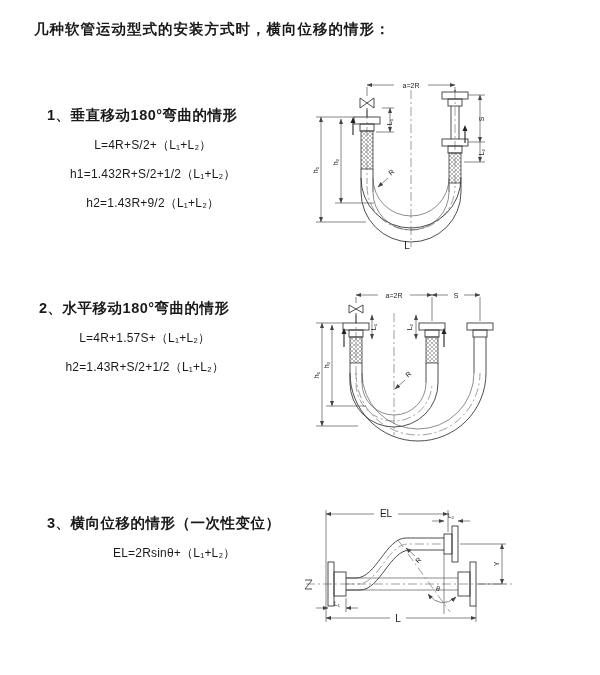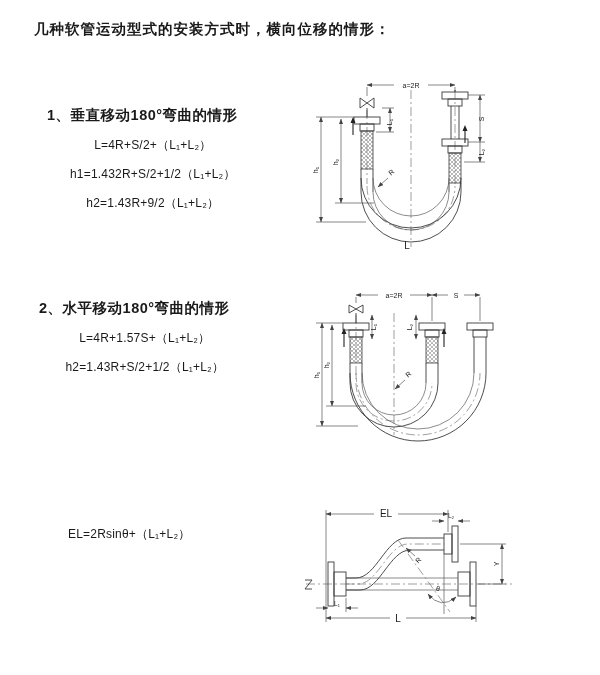--- a/index.html
+++ b/index.html
@@ -45,20 +45,21 @@
   <p class="formula">h2=1.43R+9/2（L₁+L₂）</p>
 </div>
 
 <div class="section" id="sec2">
   <p class="heading">2、水平移动180°弯曲的情形</p>
   <p class="formula">L=4R+1.57S+（L₁+L₂）</p>
   <p class="formula">h2=1.43R+S/2+1/2（L₁+L₂）</p>
 </div>
 
 <div class="section" id="sec3">
+  <p class="heading">3、横向位移的情形（一次性变位）</p>
   <p class="formula">EL=2Rsinθ+（L₁+L₂）</p>
 </div>
 
 <svg id="dia1" class="diagram" width="290" height="190" viewBox="0 0 290 190">
   <defs>
     <marker id="ar" markerWidth="9" markerHeight="8" refX="7.5" refY="3" orient="auto-start-reverse">
       <path d="M0,0 L8,3 L0,6 Z" fill="#444"></path>
     </marker>
     <pattern id="braid" width="4" height="4" patternUnits="userSpaceOnUse">
       <path d="M0,4 L4,0 M0,0 L4,4" stroke="#8a8a8a" stroke-width="0.6"></path>

